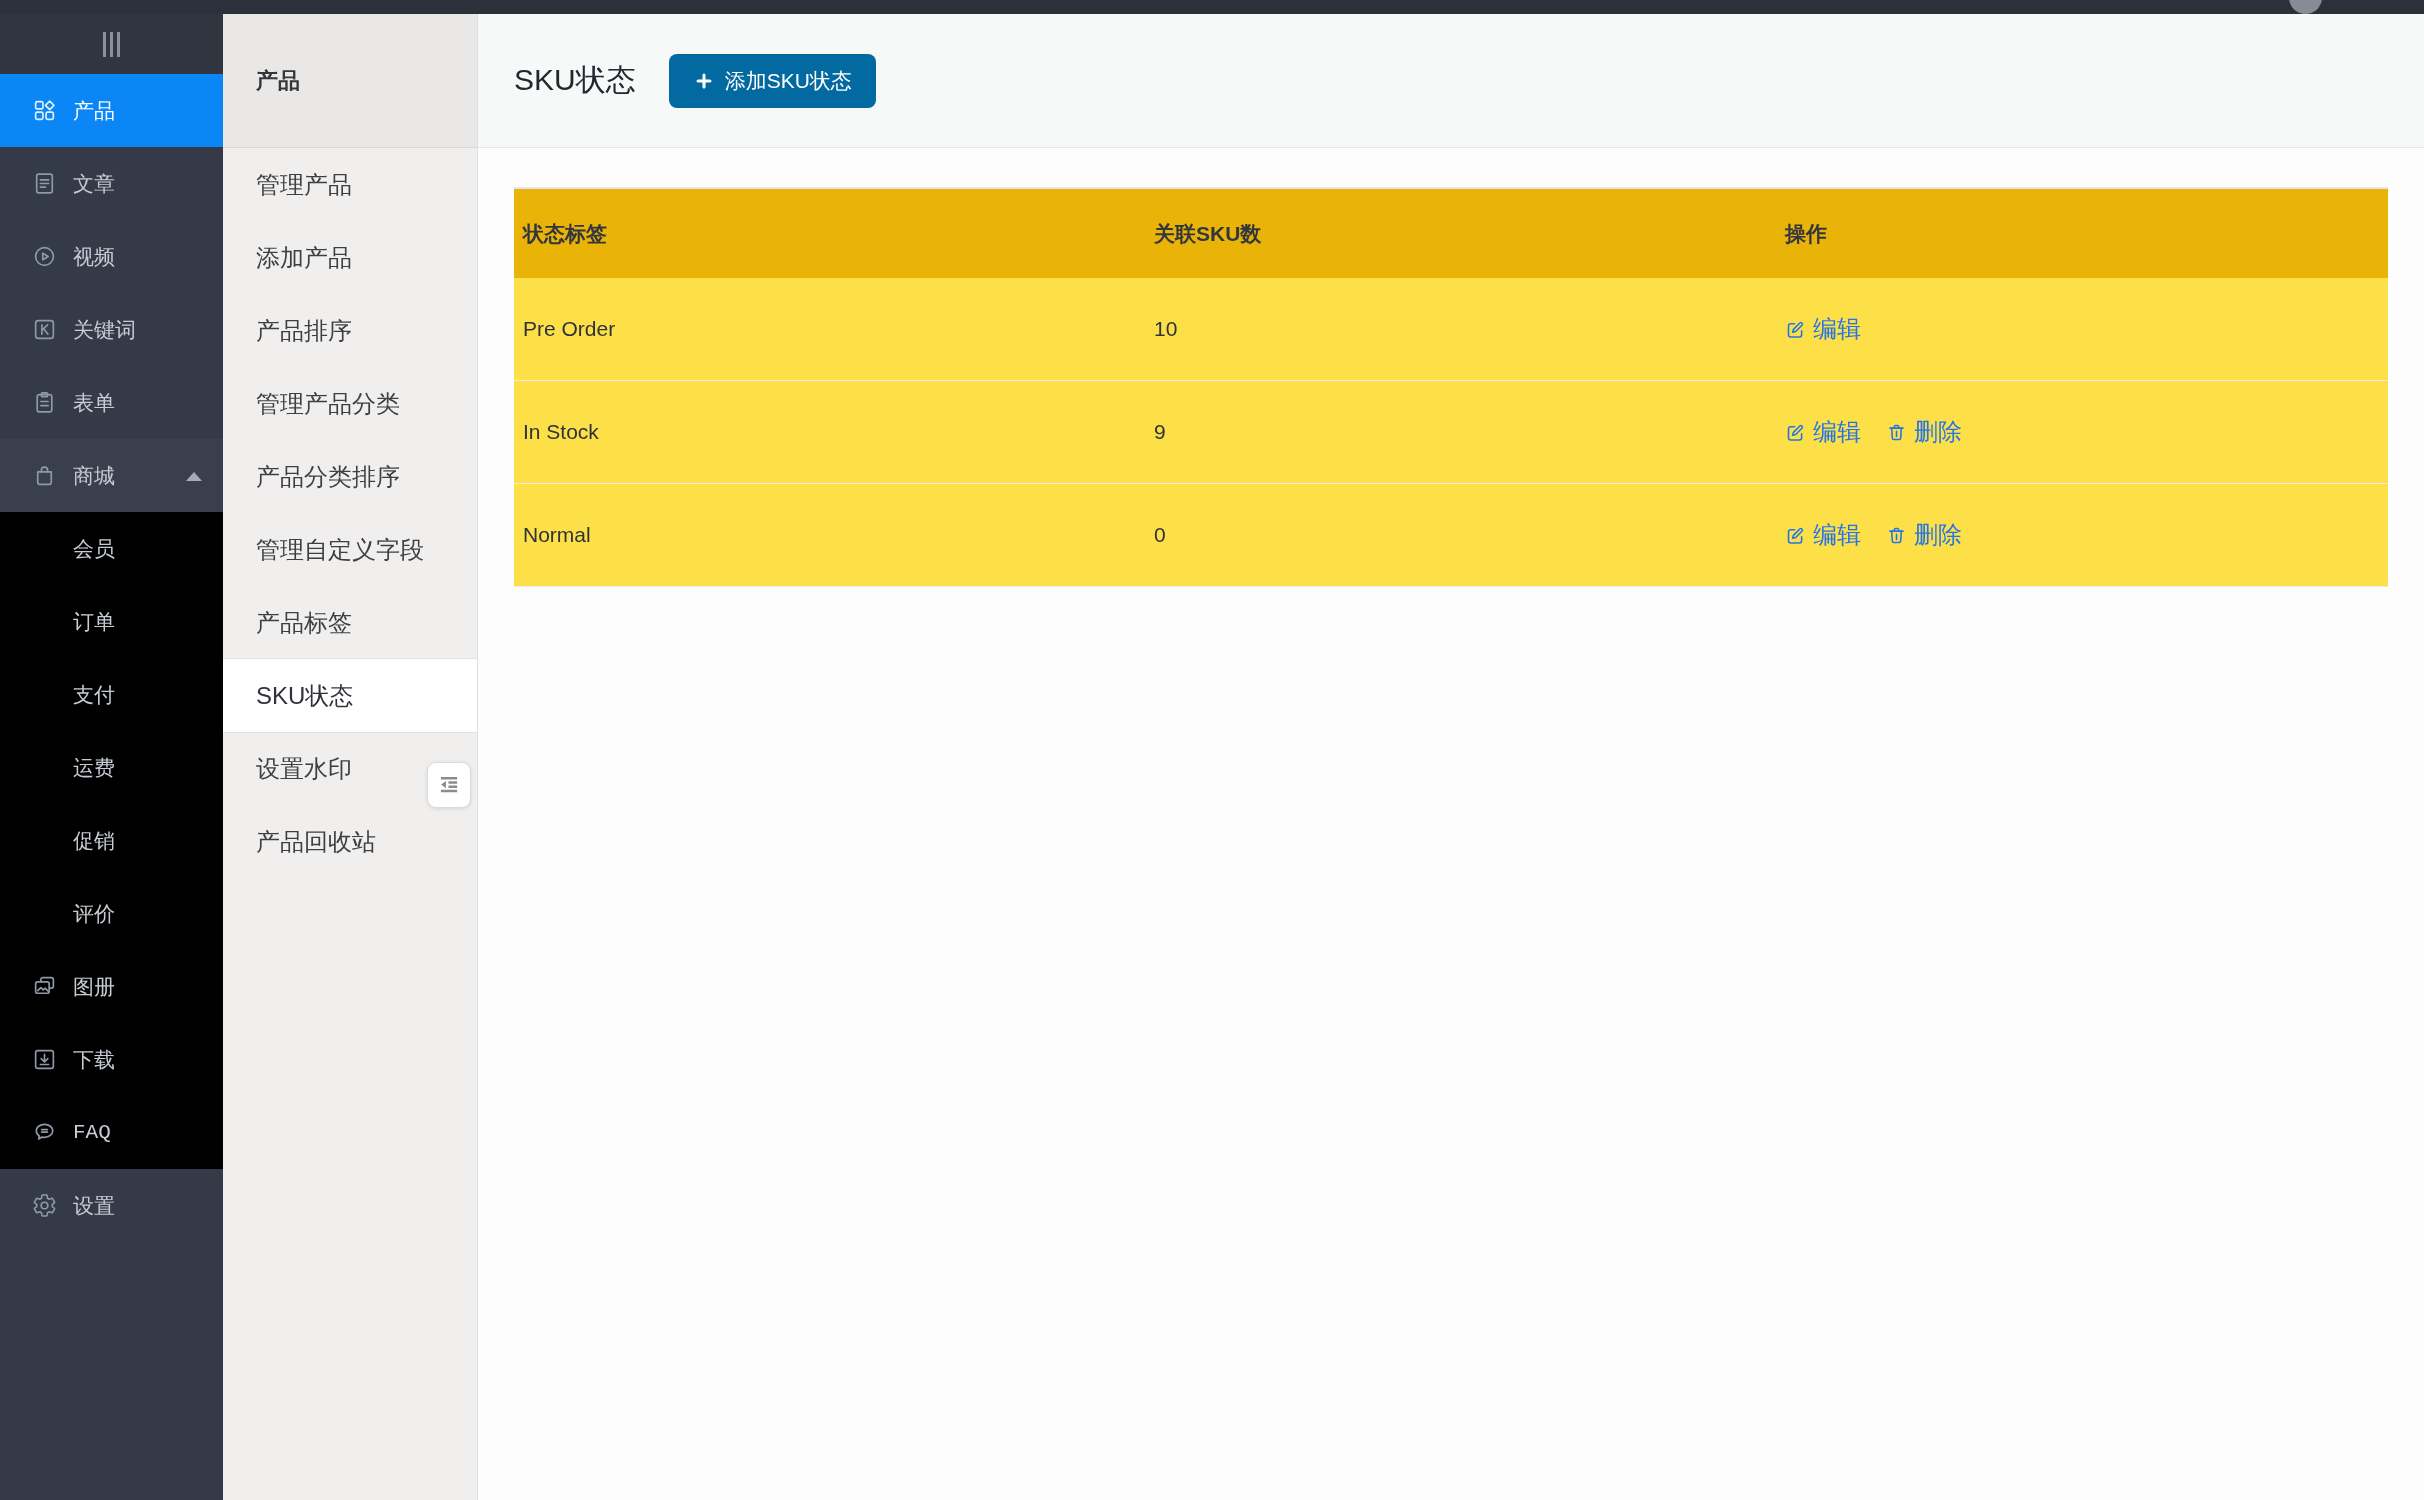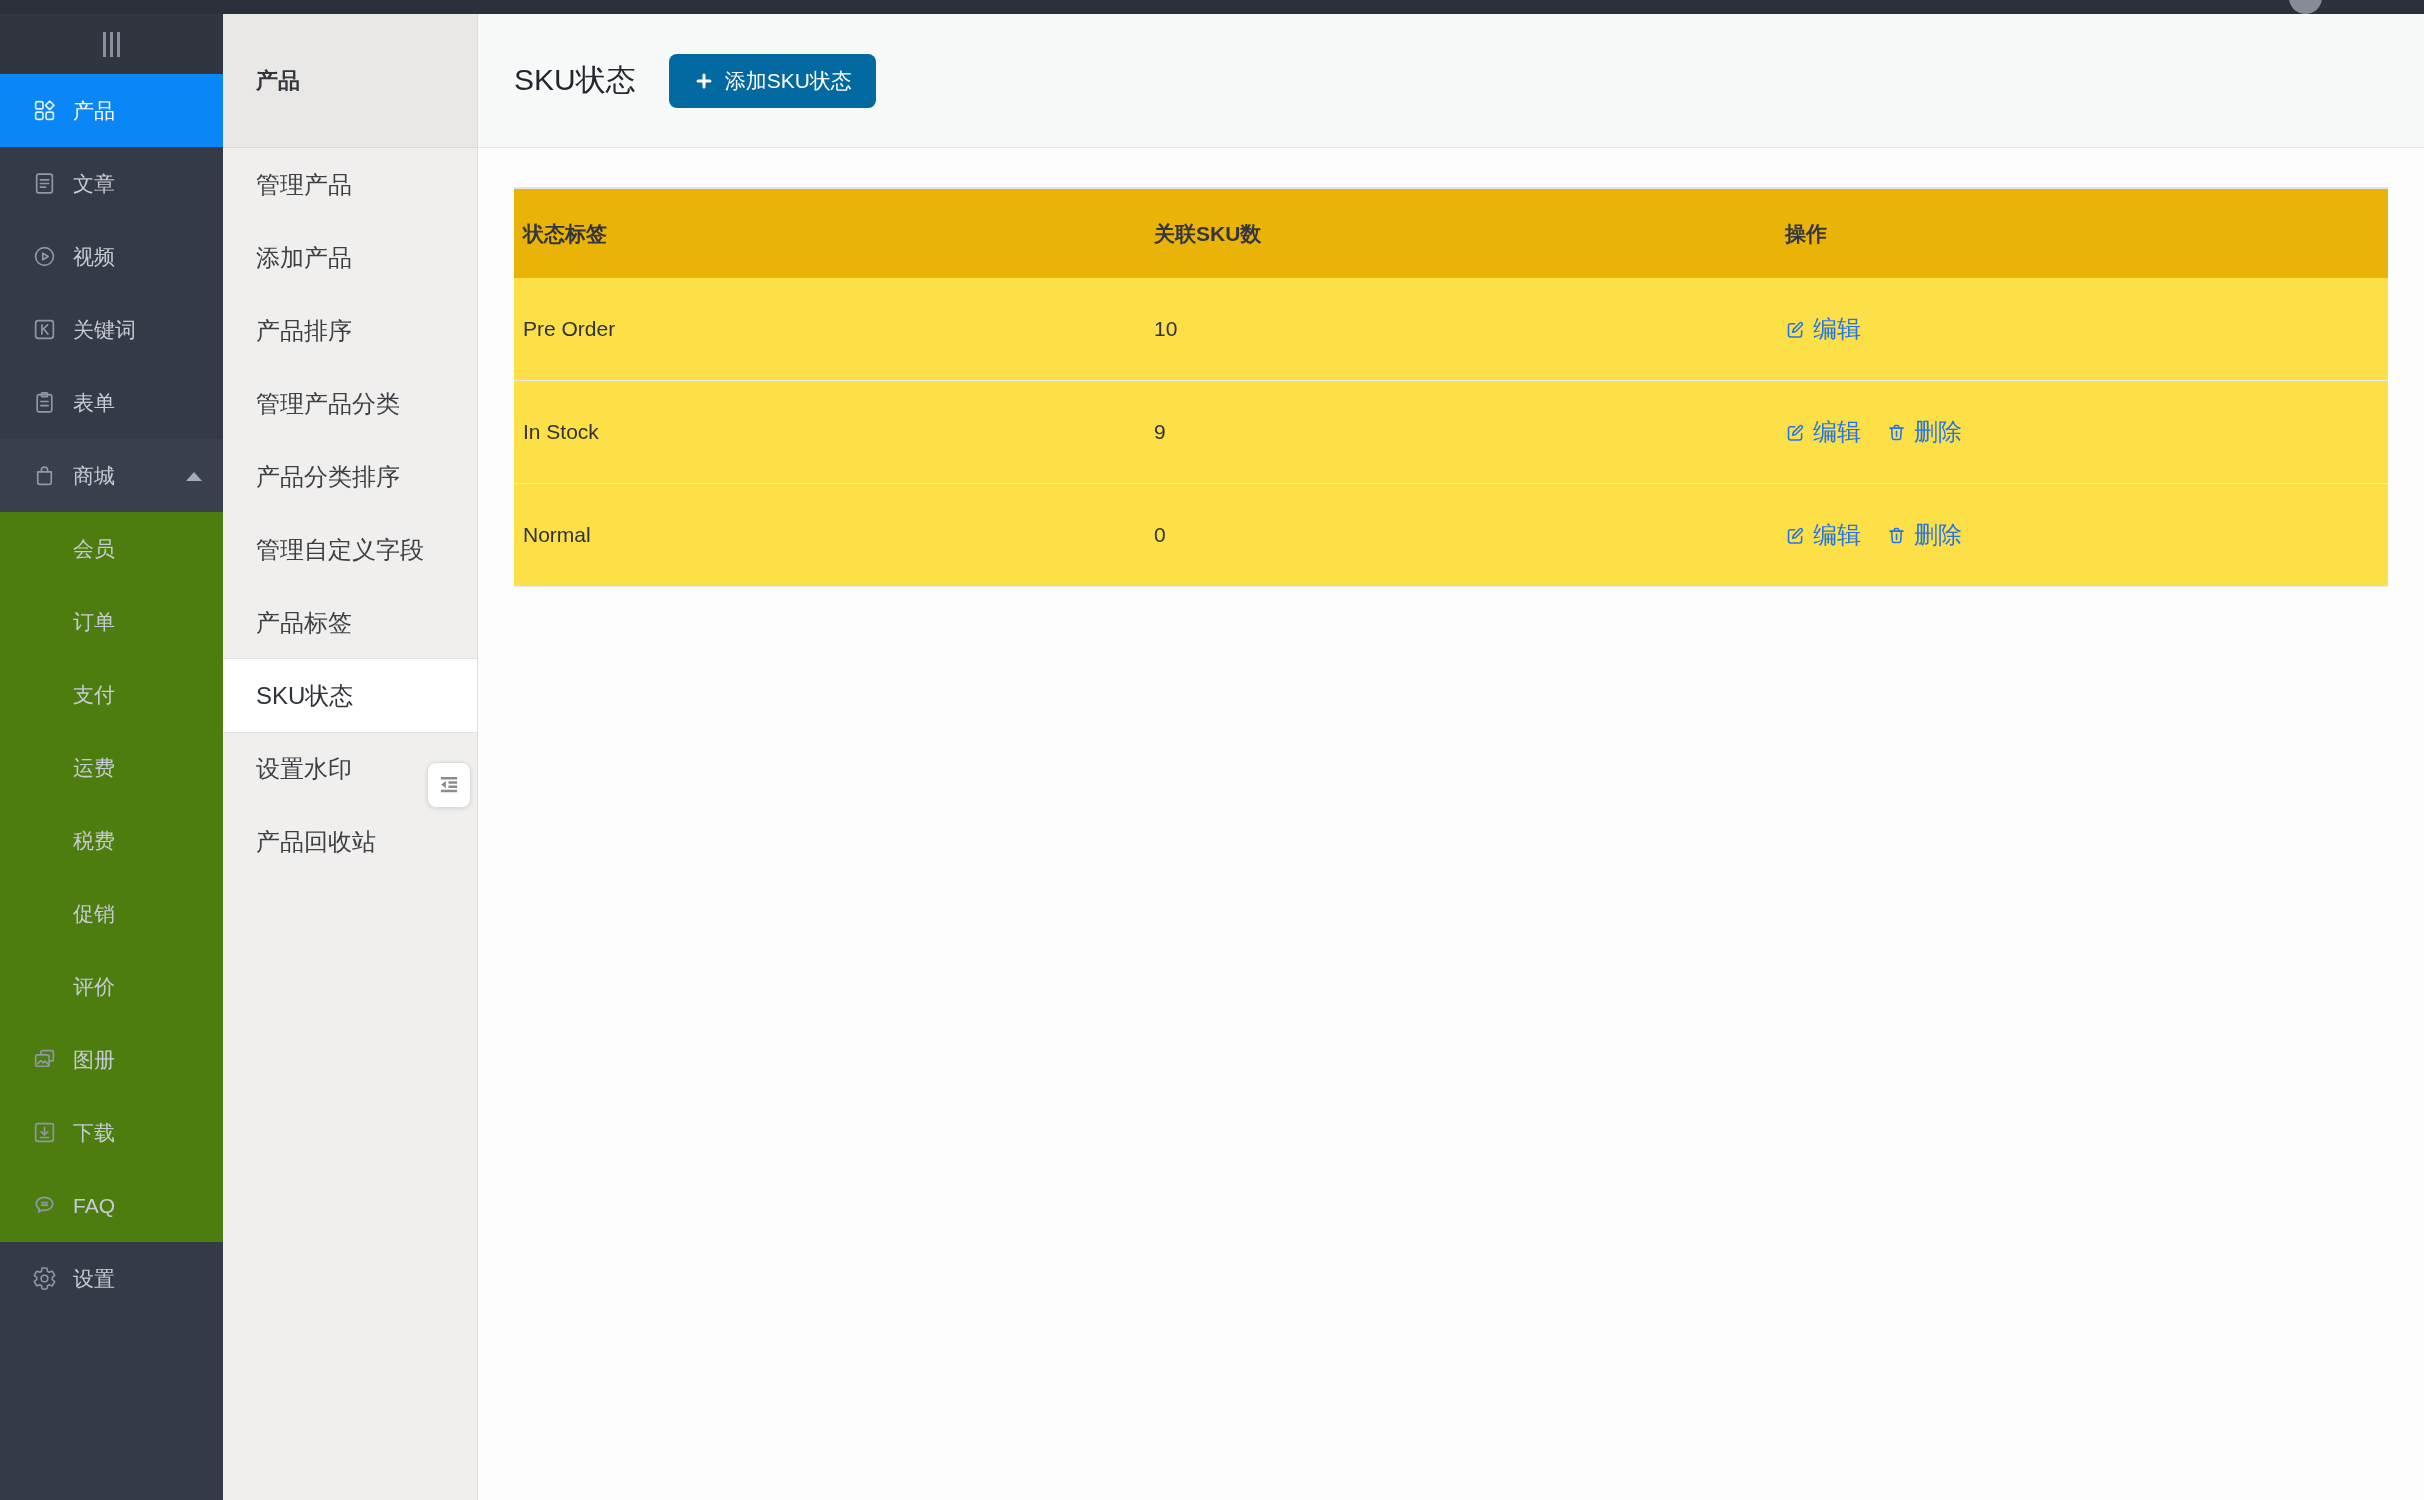--- a/index.html
+++ b/index.html
@@ -15,21 +15,21 @@
   
   .sidebar{width:223px;flex-shrink:0;background:#353a48;color:#c7cbd3;display:flex;flex-direction:column;}
   .sb-header{height:60px;flex-shrink:0;background:#31353f;display:flex;align-items:center;justify-content:center;cursor:pointer;}
   .bars{display:flex;gap:4px;}
   .bars i{display:block;width:3px;height:25px;background:#8a909b;}
   .sb-item{height:73px;flex-shrink:0;display:flex;align-items:center;padding-left:32px;font-size:21px;position:relative;cursor:pointer;box-sizing:border-box;}
   .sb-item svg{width:25px;height:25px;margin-right:16px;color:#9098a6;flex-shrink:0;}
   .sb-item.active{background:#0a86f7;color:#fff;}
   .sb-item.active svg{color:rgba(255,255,255,.88);}
   .sb-item.mall{background:#3a3f4e;}
-  .sb-item.grp{background:#4d7c0f;}
+  .sb-item.grp{background:#000000;font-family:Liberation Mono, monospace;}
   .sb-item.sub{padding-left:73px;}
   .chev-up{position:absolute;right:21px;top:50%;margin-top:-4px;width:0;height:0;
     border-left:8px solid transparent;border-right:8px solid transparent;border-bottom:9px solid #a6abb6;}
 
   
   .submenu{width:255px;flex-shrink:0;background:#f0efed;border-right:1px solid #dcdee1;position:relative;box-sizing:border-box;}
   .sm-header{height:134px;background:#e9e8e6;border-bottom:1px solid #d8d8d6;display:flex;align-items:center;
     padding-left:33px;font-size:22px;font-weight:bold;color:#33363b;box-sizing:border-box;}
   .sm-item{height:73px;display:flex;align-items:center;padding-left:33px;font-size:24px;color:#3c3f44;cursor:pointer;box-sizing:border-box;}
   .sm-item.active{background:#fff;box-shadow:0 -1px 0 #e2e2e0,0 1px 0 #e2e2e0;color:#303338;}
@@ -136,23 +136,20 @@
       <div class="sb-item sub grp">
         <span>订单</span>
       </div>
       <div class="sb-item sub grp">
         <span>支付</span>
       </div>
       <div class="sb-item sub grp">
         <span>运费</span>
       </div>
       <div class="sb-item sub grp">
-        <span>税费</span>
-      </div>
-      <div class="sb-item sub grp">
         <span>促销</span>
       </div>
       <div class="sb-item sub grp">
         <span>评价</span>
       </div>
 
       <div class="sb-item grp">
         <svg viewBox="0 0 24 24" fill="none" stroke="currentColor" stroke-width="1.6" stroke-linecap="round" stroke-linejoin="round">
           <path d="M8.5 7.5V5.3a1.8 1.8 0 0 1 1.8-1.8h8.4a1.8 1.8 0 0 1 1.8 1.8v6.4a1.8 1.8 0 0 1-1.8 1.8h-2.2"></path>
           <rect x="3.5" y="7.5" width="13" height="11" rx="1.8"></rect>

